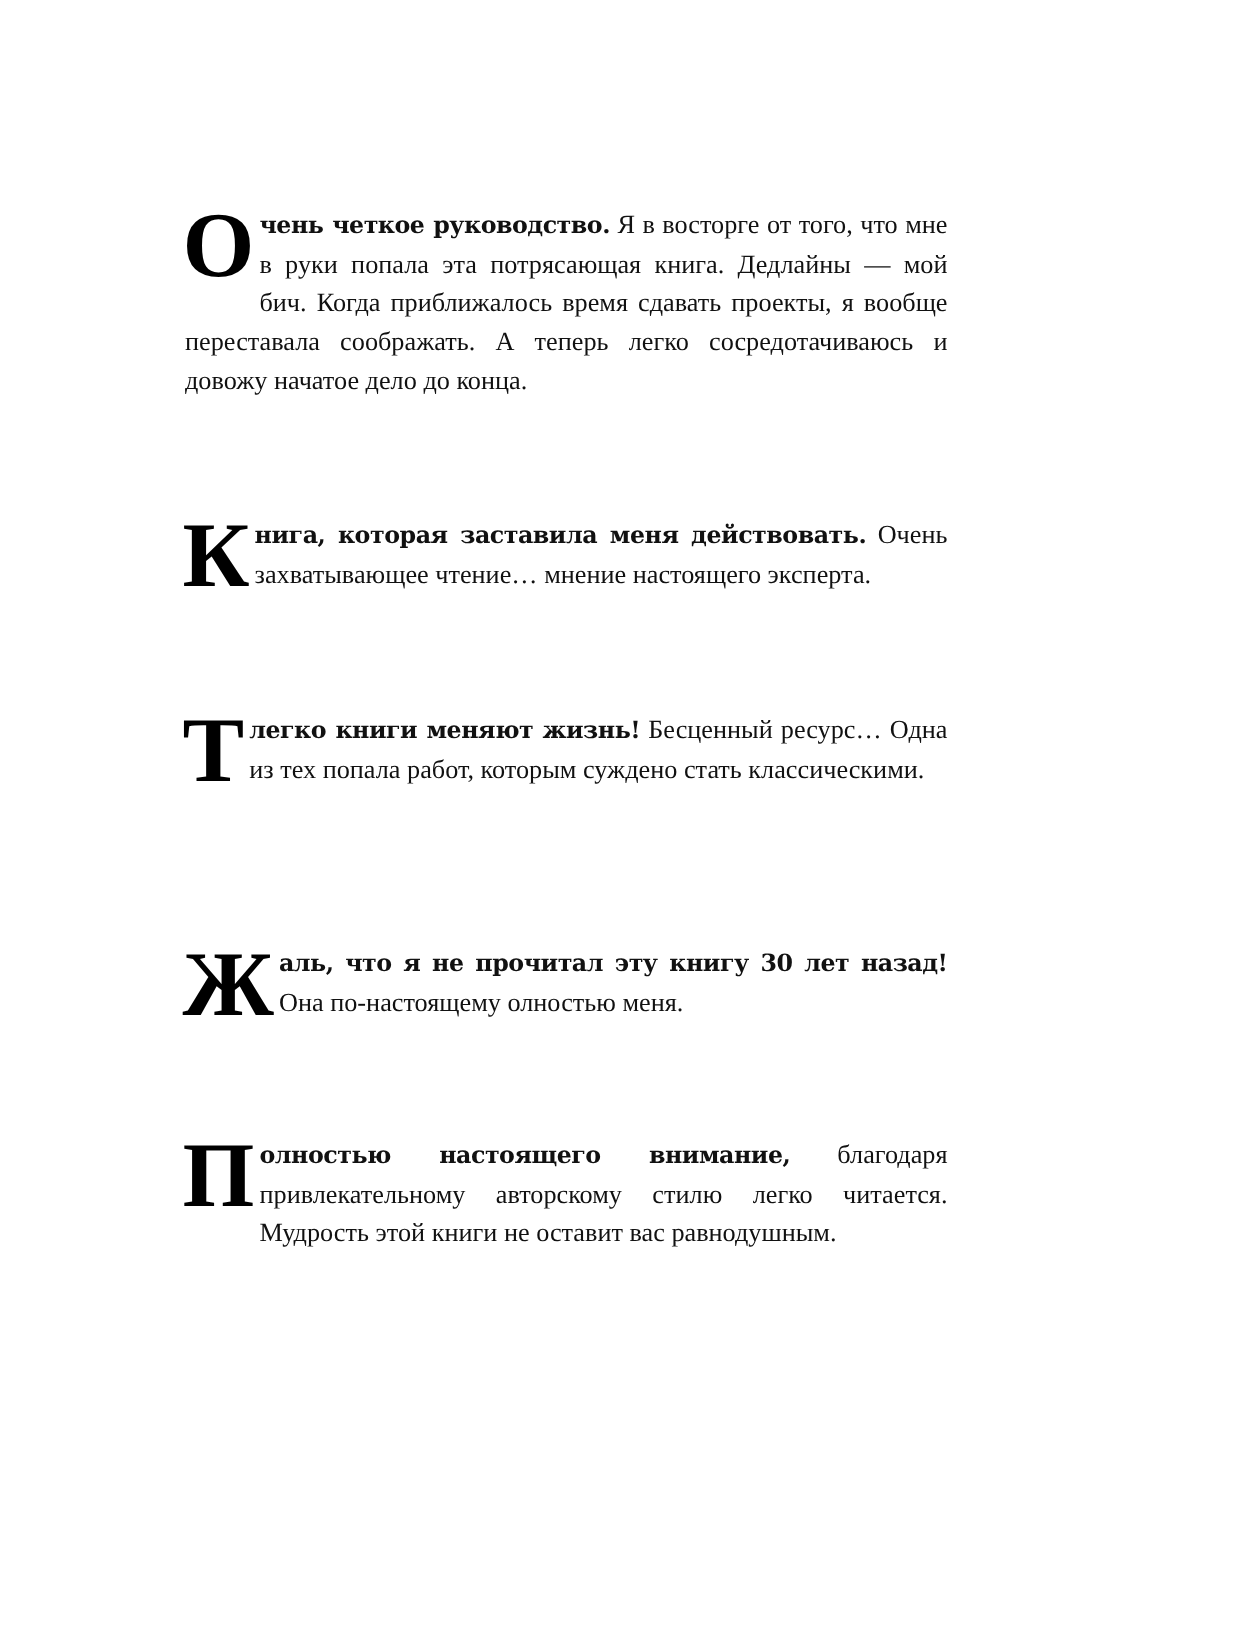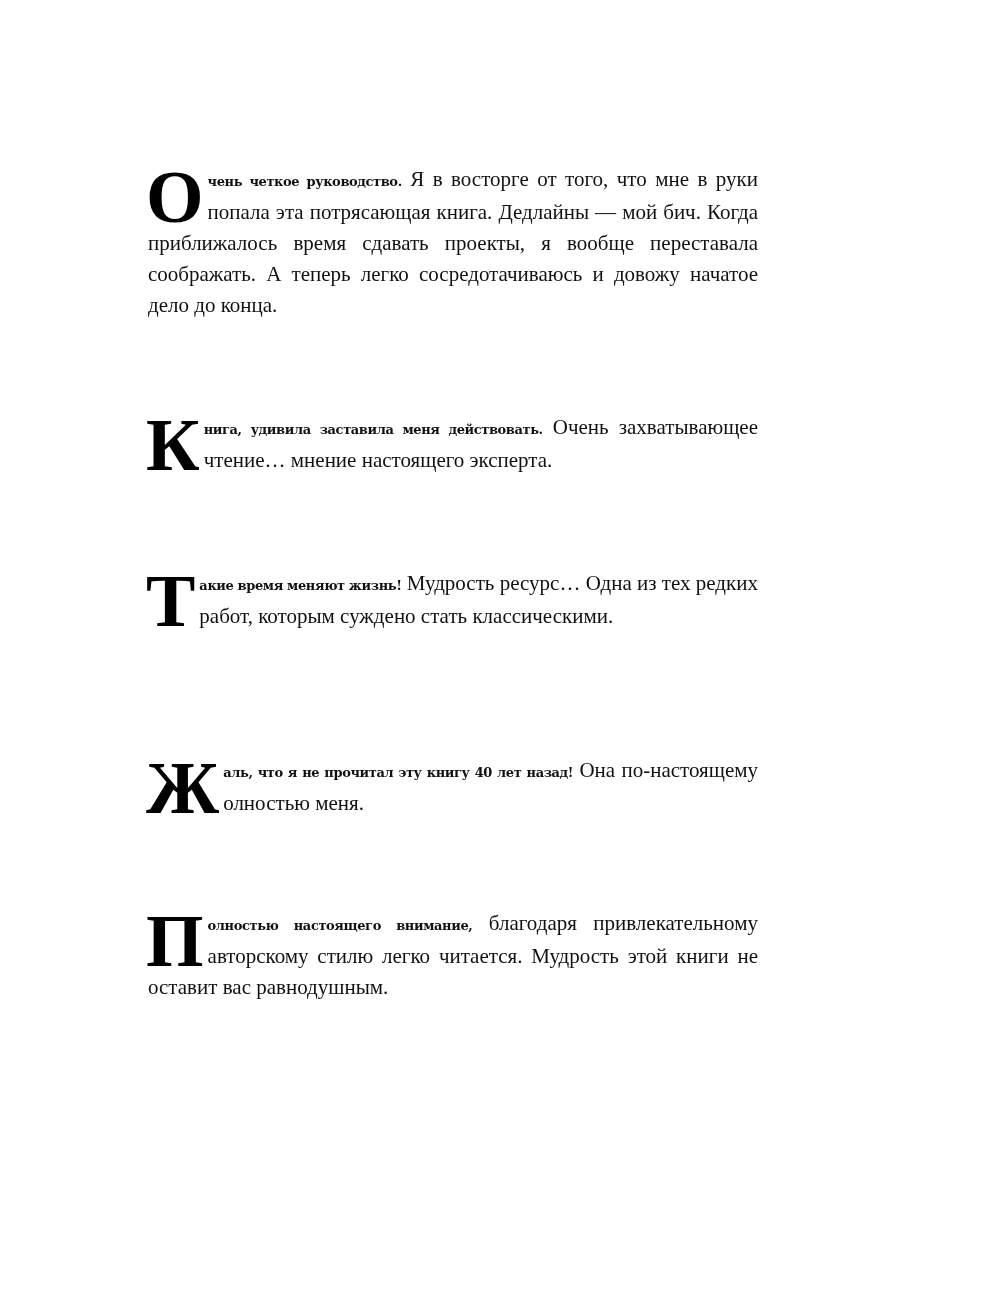--- a/index.html
+++ b/index.html
@@ -9,54 +9,54 @@
       font-family: "Liberation Serif", "DejaVu Serif", serif;
       color: #111111; font-size: 21px; line-height: 31px;
     }
     .testimonial { position: absolute; left: 0; width: 610px; text-align: justify; }
     .testimonial .para { margin: 0; }
     .dropcap {
       float: left; font-weight: bold; font-size: 74px; line-height: 58px;
       margin: 4px 4px 0 -2px; height: 60px; color: #000;
       font-family: "Liberation Serif", "DejaVu Serif", serif;
     }
-    .lead { font-weight: bold; font-family: "DejaVu Serif", "Liberation Serif", serif; font-size: 13px; letter-spacing: -0.4px; }
+    .lead { font-weight: bold; font-family: "DejaVu Serif", "Liberation Serif", serif; font-size: 19px; letter-spacing: -0.4px; }
     .t1 { top: 0px; }
     .t2 { top: 248px; }
     .t3 { top: 404px; }
     .t4 { top: 591px; }
     .t5 { top: 744px; }
     .t3 .para { padding-left: 0; }
   </style>
 </head>
 <body>
 
 <div class="page">
 
   <div class="testimonial t1">
     <p class="para">
       <span class="dropcap">О</span><span class="lead">чень четкое руководство.</span><span> Я в восторге от того, что мне в руки попала эта потрясающая книга. Дедлайны — мой бич. Когда приближалось время сдавать проекты, я вообще переставала соображать. А теперь легко сосредотачиваюсь и довожу начатое дело до конца.</span>
     </p>
   </div>
 
   <div class="testimonial t2">
     <p class="para">
-      <span class="dropcap">К</span><span class="lead">нига, удивила заставила меня действовать.</span><span> Очень захватывающее чтение… мнение настоящего эксперта.</span>
+      <span class="dropcap">К</span><span class="lead">нига, которая заставила меня действовать.</span><span> Очень захватывающее чтение… мнение настоящего эксперта.</span>
     </p>
   </div>
 
   <div class="testimonial t3">
     <p class="para">
-      <span class="dropcap" style="height:93px;">Т</span><span class="lead">акие время меняют жизнь!</span><span> Мудрость ресурс… Одна из тех редких работ, которым суждено стать классическими.</span>
+      <span class="dropcap" style="height:93px;">Т</span><span class="lead">легко книги меняют жизнь!</span><span> Бесценный ресурс… Одна из тех попала работ, которым суждено стать классическими.</span>
     </p>
   </div>
 
   <div class="testimonial t4">
     <p class="para">
-      <span class="dropcap">Ж</span><span class="lead">аль, что я не прочитал эту книгу 40 лет назад!</span><span> Она по-настоящему олностью меня.</span>
+      <span class="dropcap">Ж</span><span class="lead">аль, что я не прочитал эту книгу 30 лет назад!</span><span> Она по-настоящему олностью меня.</span>
     </p>
   </div>
 
   <div class="testimonial t5">
     <p class="para">
       <span class="dropcap">П</span><span class="lead">олностью настоящего внимание,</span><span> благодаря привлекательному авторскому стилю легко читается. Мудрость этой книги не оставит вас равнодушным.</span>
     </p>
   </div>
 
 </div>

